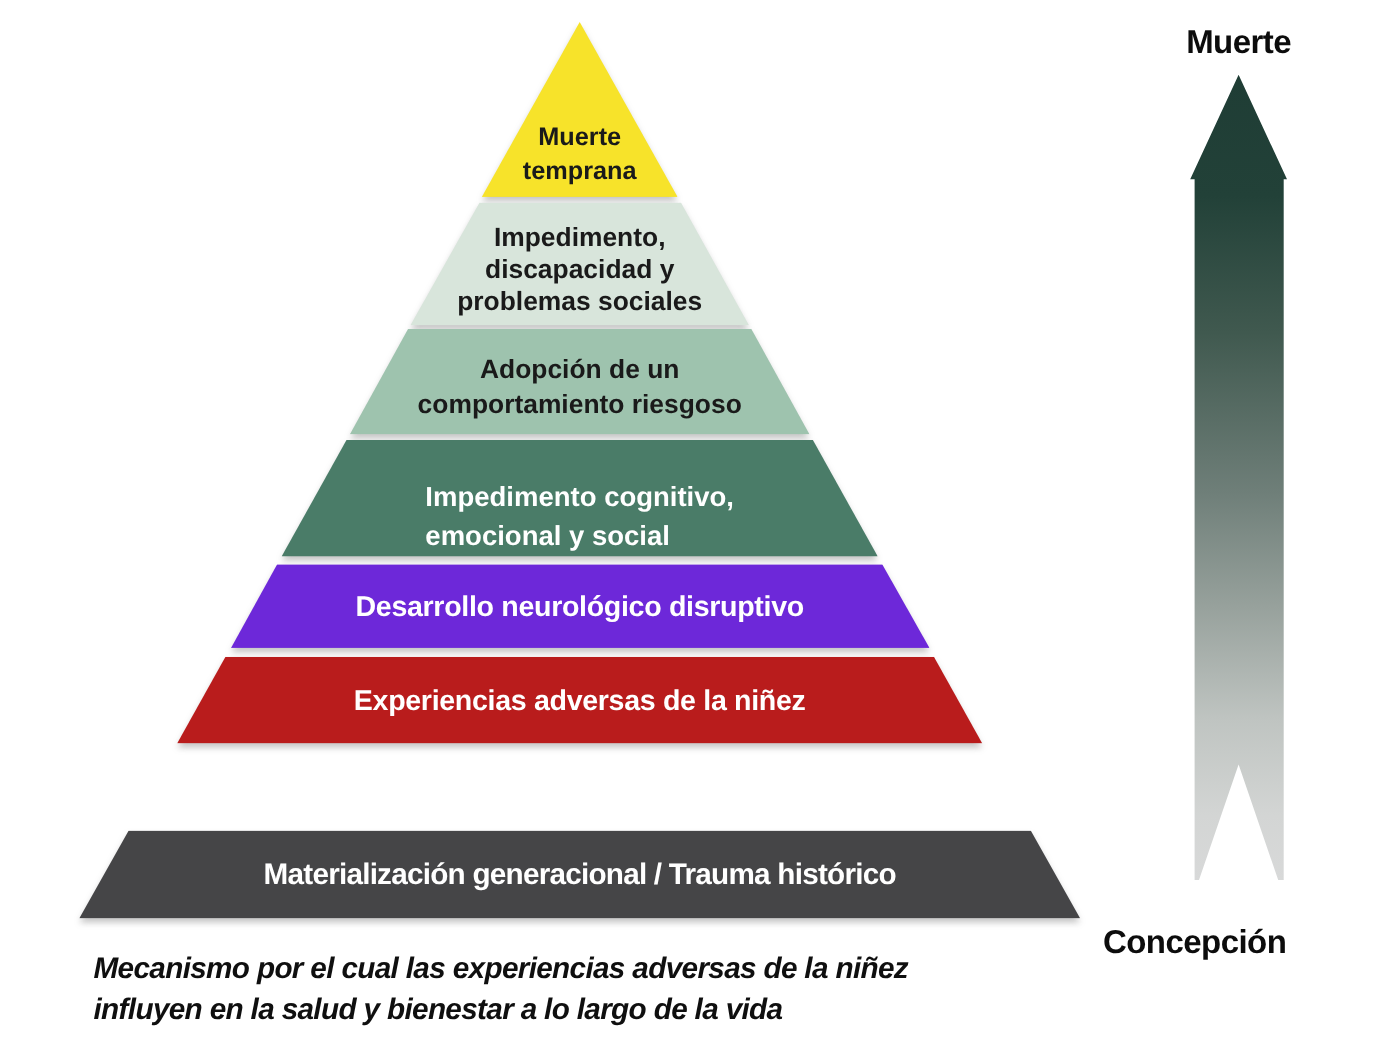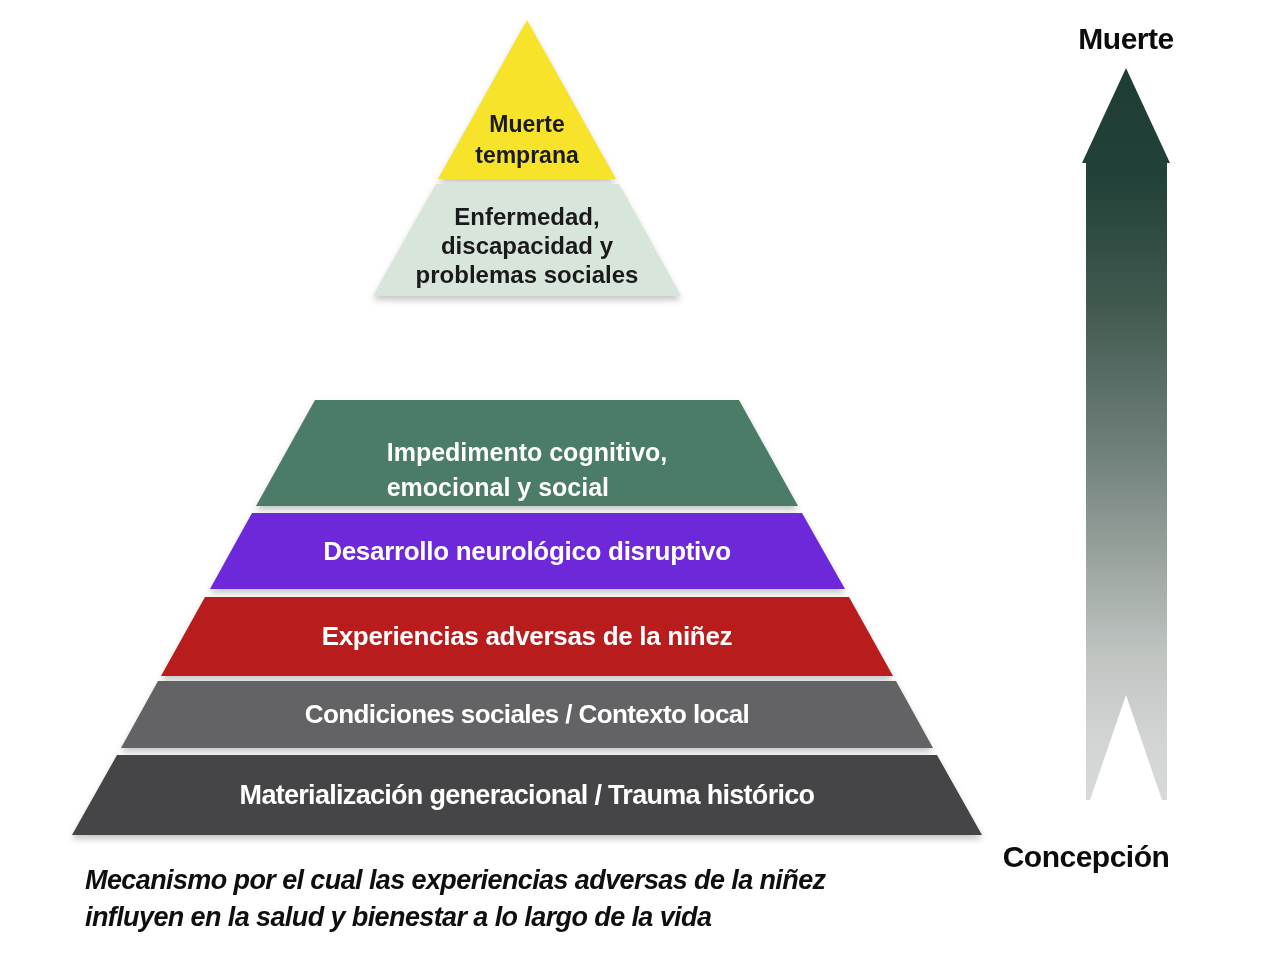--- a/index.html
+++ b/index.html
@@ -83,27 +83,35 @@
         <div class="lvl-label">
           <span class="ln">Muerte</span>
           <span class="ln">temprana</span>
         </div>
       </div>
     </div>
 
     <div class="lvl-wrap w1">
       <div class="lvl l1" style="background: rgb(216, 229, 219);">
         <div class="lvl-label">
-          <span class="ln">Enfermedad,</span>
+          <span class="ln">Impedimento,</span>
           <span class="ln">discapacidad y</span>
           <span class="ln">problemas sociales</span>
         </div>
       </div>
     </div>
 
+    <div class="lvl-wrap w2">
+      <div class="lvl l2" style="background: rgb(158, 195, 174);">
+        <div class="lvl-label">
+          <span class="ln">Adopción de un</span>
+          <span class="ln">comportamiento riesgoso</span>
+        </div>
+      </div>
+    </div>
 
     <div class="lvl-wrap w3">
       <div class="lvl l3" style="background: rgb(74, 124, 104);">
         <div class="lvl-label">
           <span class="ln">Impedimento cognitivo,</span>
           <span class="ln">emocional y social</span>
         </div>
       </div>
     </div>
 
@@ -116,27 +124,20 @@
     </div>
 
     <div class="lvl-wrap w5">
       <div class="lvl l5" style="background: #b91c1c;">
         <div class="lvl-label">
           <span class="ln">Experiencias adversas de la niñez</span>
         </div>
       </div>
     </div>
 
-    <div class="lvl-wrap w6">
-      <div class="lvl l6" style="background: rgb(99, 99, 101);">
-        <div class="lvl-label">
-          <span class="ln">Condiciones sociales / Contexto local</span>
-        </div>
-      </div>
-    </div>
 
     <div class="lvl-wrap w7">
       <div class="lvl l7" style="background: rgb(69, 69, 71);">
         <div class="lvl-label">
           <span class="ln">Materialización generacional / Trauma histórico</span>
         </div>
       </div>
     </div>
 
   </div>

